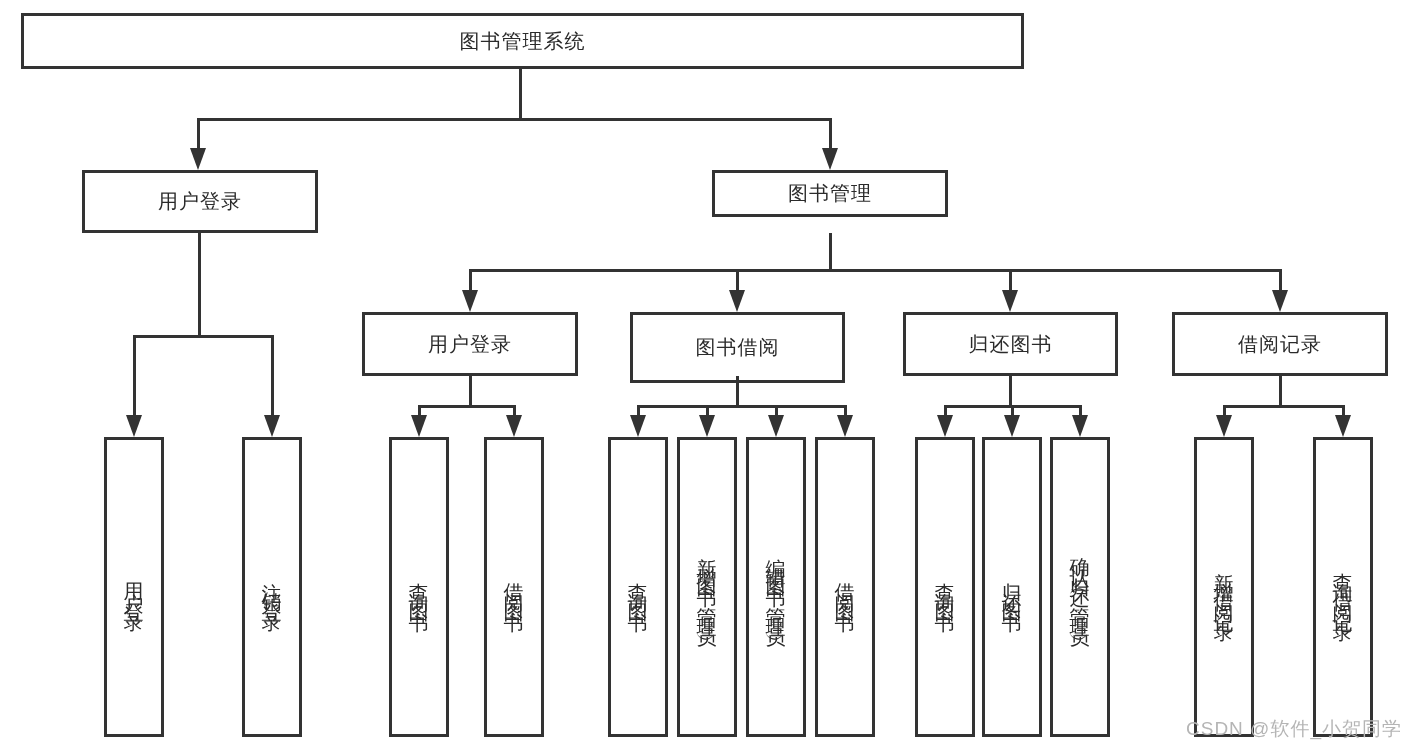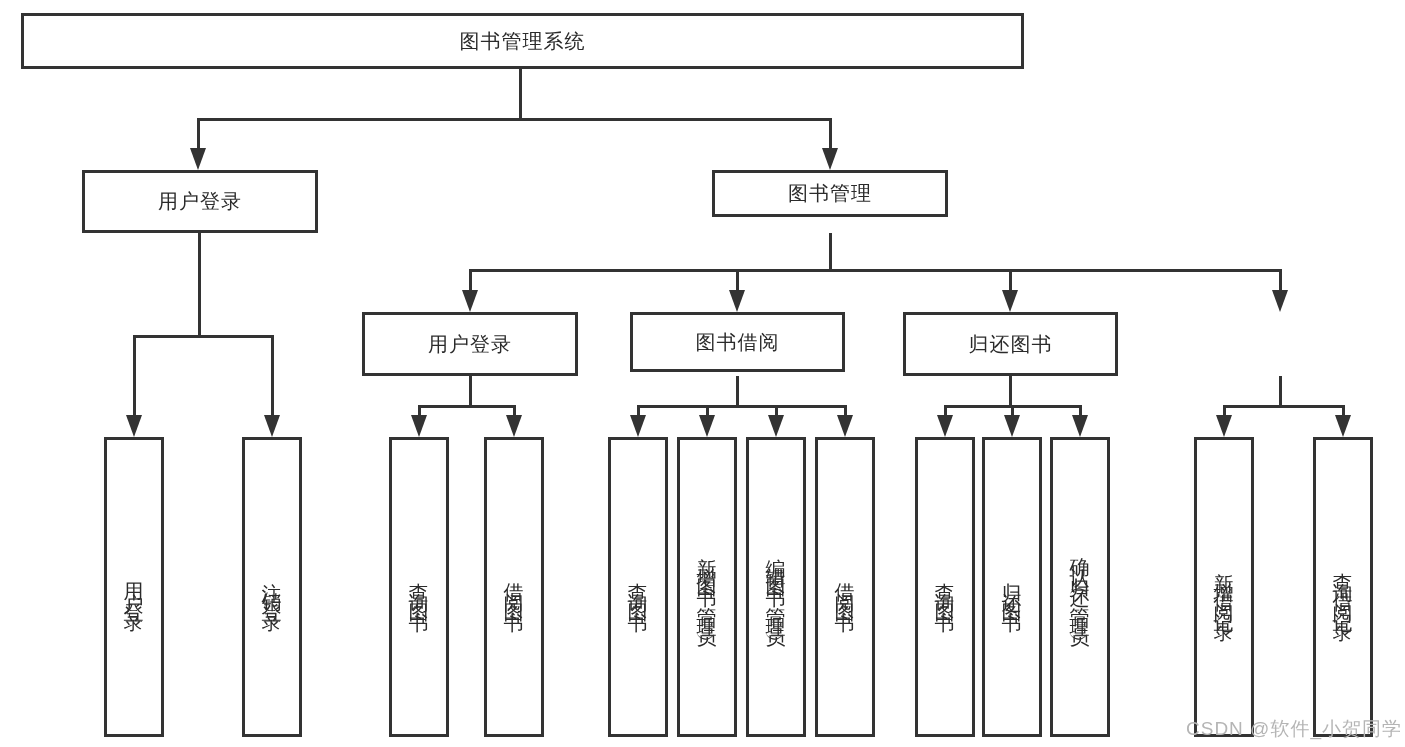--- a/index.html
+++ b/index.html
@@ -49,21 +49,21 @@
     color:var(--wm);
     letter-spacing:1px;
     z-index:10;
     white-space:nowrap;
   }
   
   #b-root{left:21px;top:13px;width:1003px;height:56px;}
   #b-user-login{left:82px;top:170px;width:236px;height:63px;}
   #b-book-mgmt{left:712px;top:170px;width:236px;height:47px;}
   #b-new-rec{left:362px;top:312px;width:216px;height:64px;}
-  #b-borrowing{left:630px;top:312px;width:215px;height:60px;}
+  #b-borrowing{left:630px;top:312px;width:215px;height:71px;}
   #b-current{left:903px;top:312px;width:215px;height:64px;}
   #b-records{left:1172px;top:312px;width:216px;height:64px;}
   .leaf{top:437px;width:60px;height:300px;}
   #l-a1{left:104px;} #l-a2{left:242px;}
   #l-b1{left:389px;} #l-b2{left:484px;}
   #l-c1{left:608px;} #l-c2{left:677px;} #l-c3{left:746px;} #l-c4{left:815px;}
   #l-d1{left:915px;} #l-d2{left:982px;} #l-d3{left:1050px;}
   #l-e1{left:1194px;} #l-e2{left:1313px;}
 </style>
 </head>
@@ -72,20 +72,21 @@
 <div class="canvas">
 
   <div class="box" id="b-root">图书管理系统</div>
 
   <div class="box" id="b-user-login">用户登录</div>
   <div class="box" id="b-book-mgmt">图书管理</div>
 
   <div class="box" id="b-new-rec">用户登录</div>
   <div class="box" id="b-borrowing">图书借阅</div>
   <div class="box" id="b-current">归还图书</div>
+  <div class="box" id="b-records">借阅记录</div>
 
   <div class="box vbox leaf" id="l-a1">用户登录</div>
   <div class="box vbox leaf" id="l-a2">注销登录</div>
 
   <div class="box vbox leaf" id="l-b1">查询图书</div>
   <div class="box vbox leaf" id="l-b2">借阅图书</div>
 
   <div class="box vbox leaf" id="l-c1">查询图书</div>
   <div class="box vbox leaf" id="l-c2">新增图书（管理员）</div>
   <div class="box vbox leaf" id="l-c3">编辑图书（管理员）</div>

